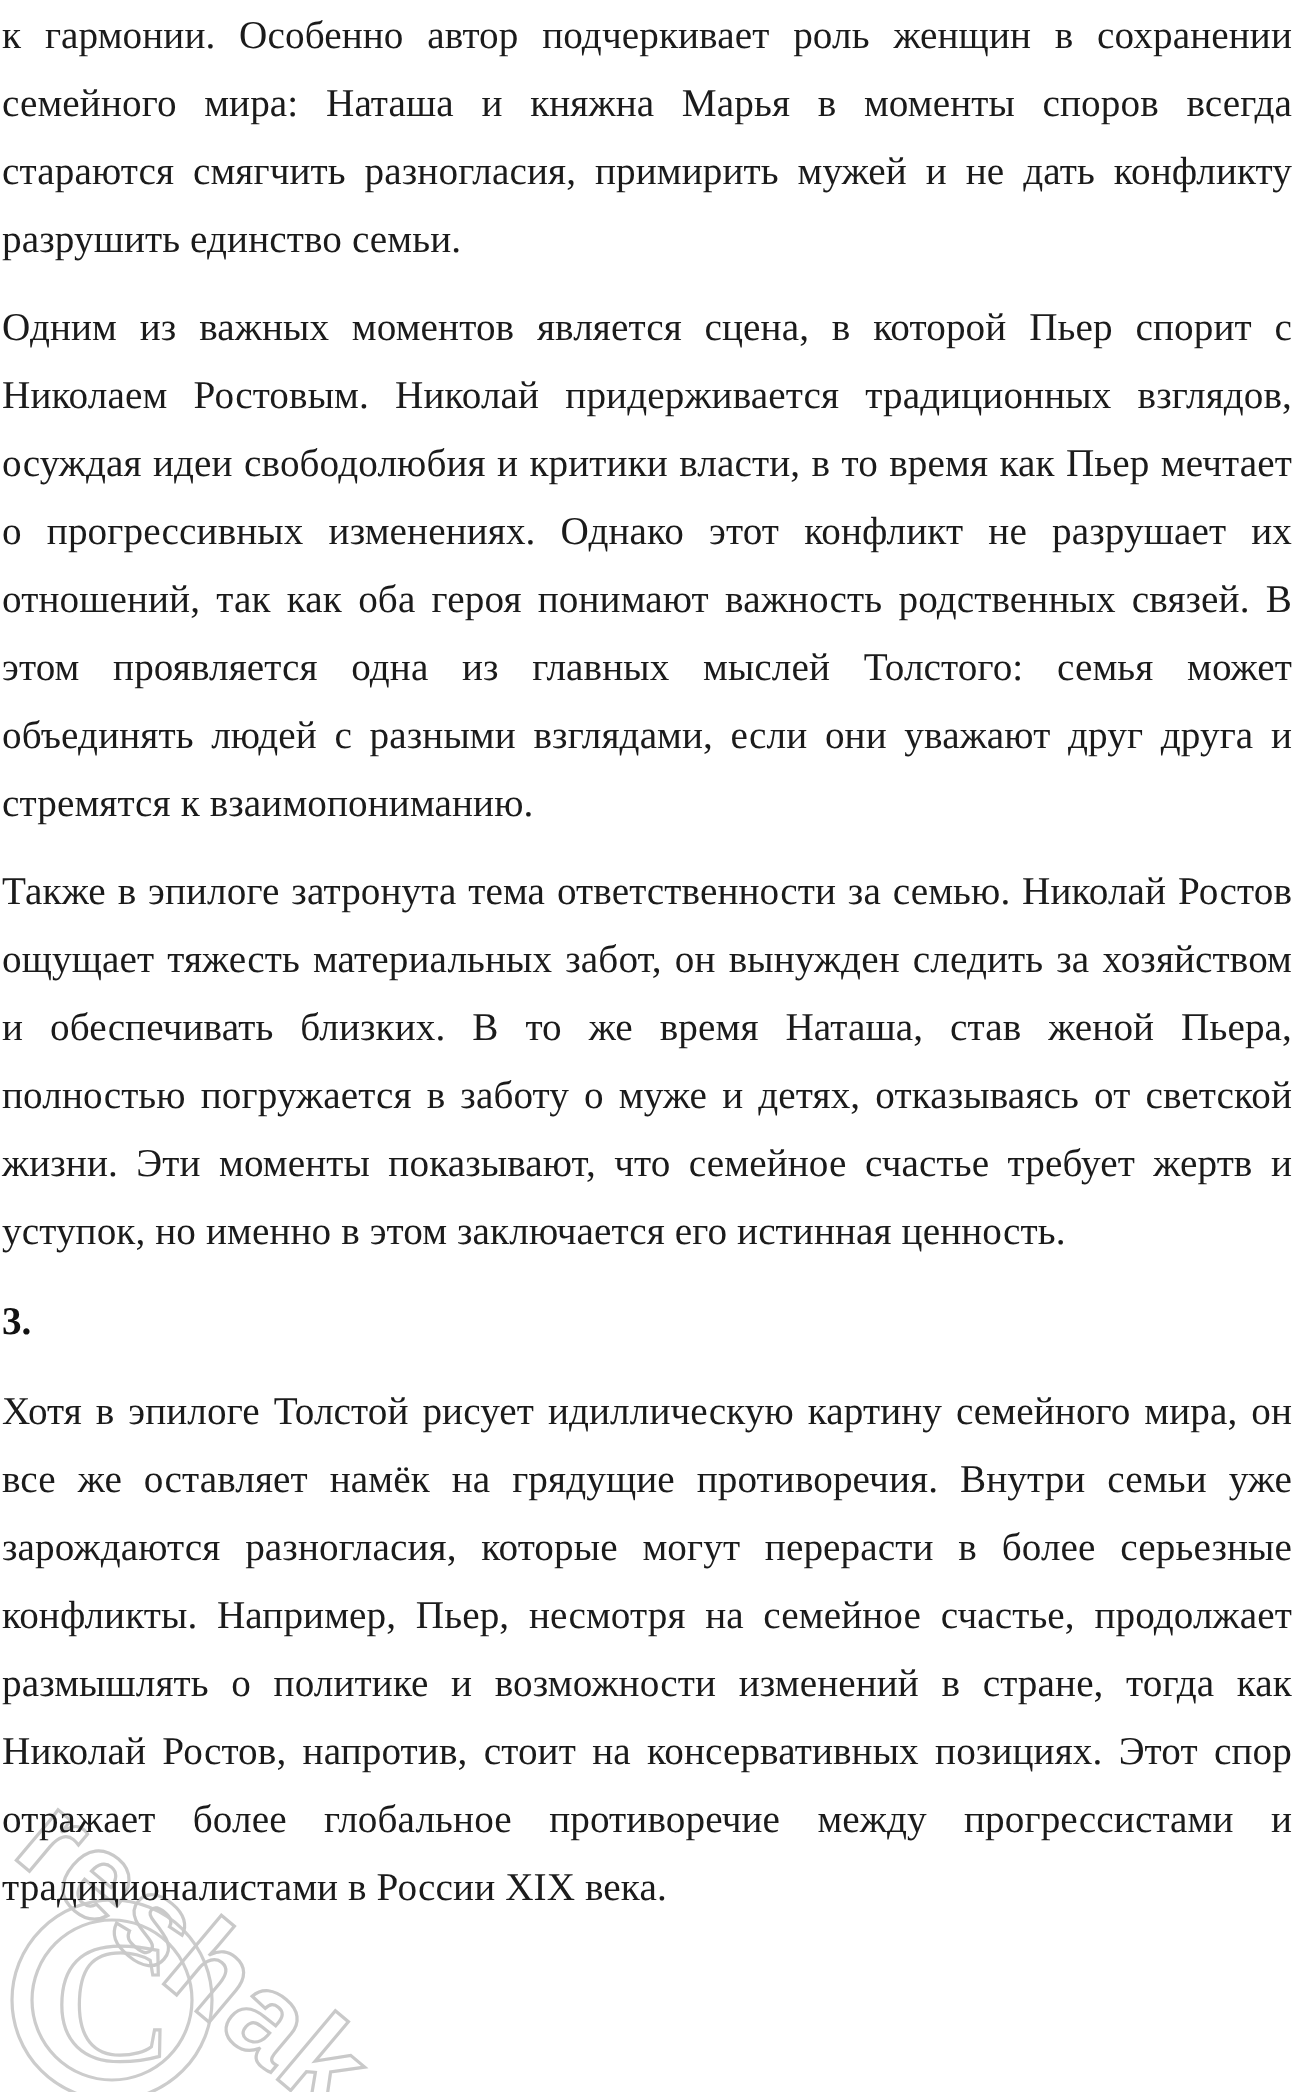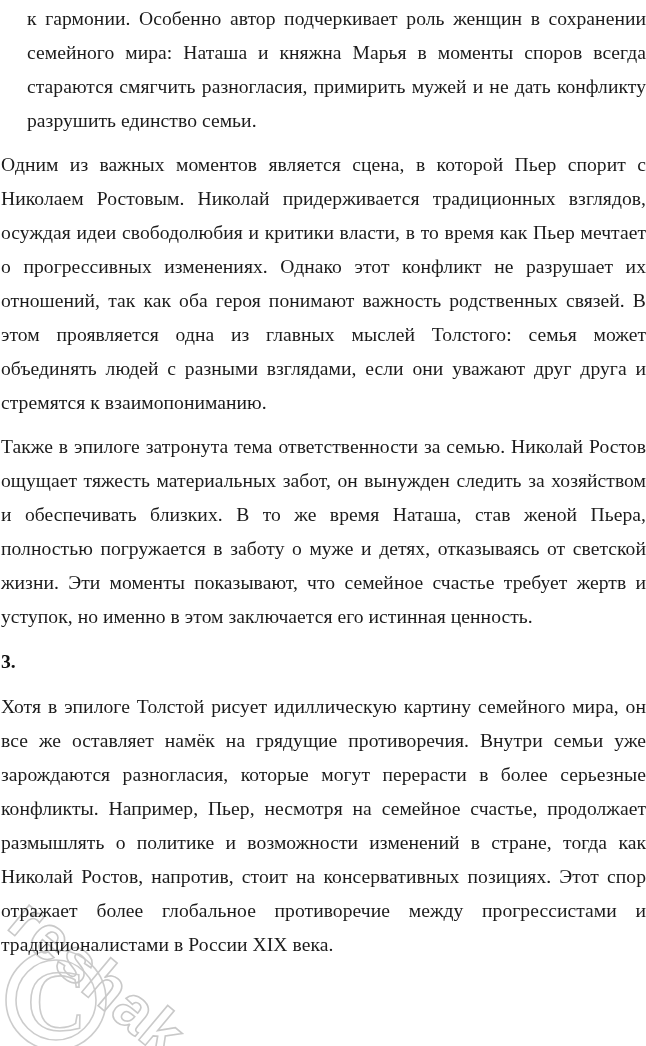--- a/index.html
+++ b/index.html
@@ -44,21 +44,20 @@
     text-justify: inter-word;
     text-align-last: left;
     letter-spacing: 0.05px;
     word-spacing: 0px;
     color: #1b1b1b;
     -webkit-font-smoothing: antialiased;
   }
 
   .para.first {
     margin-top: 2px;
-    margin-left: 26px;
   }
 
   .heading {
     margin: 11px 0 11px 0;
     padding: 0;
     font-size: 19.6px;
     line-height: 34px;
     font-weight: bold;
     text-align: left;
     color: #111111;

